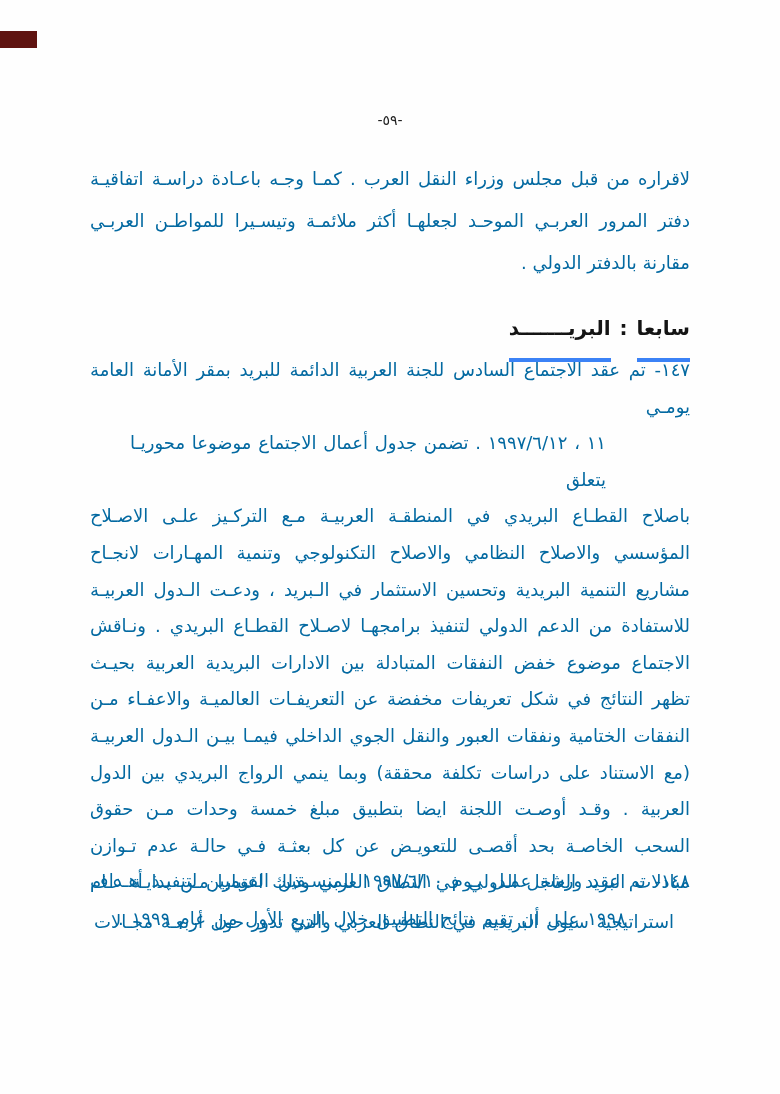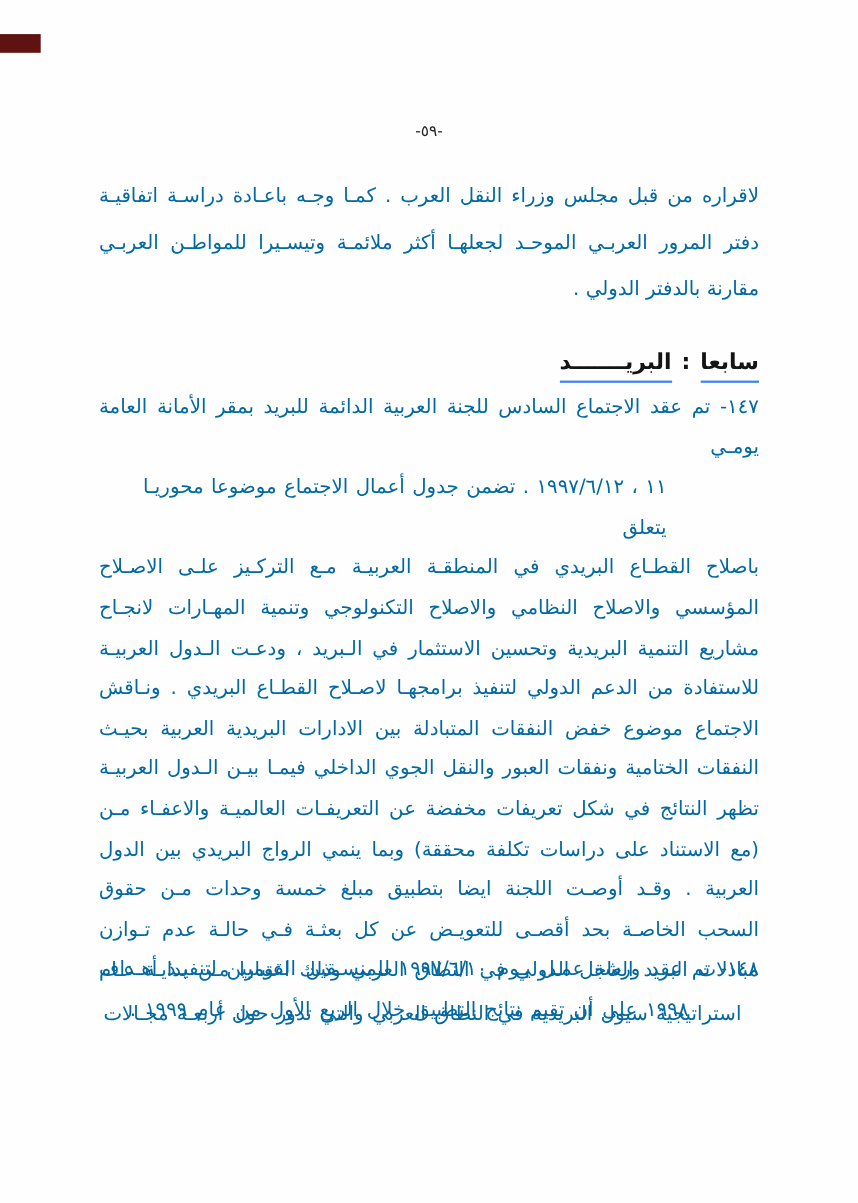--- a/index.html
+++ b/index.html
@@ -51,22 +51,22 @@
   .ind-148-2  { margin-right: 16px; margin-left: 4px;  text-align: justify; text-align-last: justify; }
   .heading {
     position: absolute;
     top: 316px; right: 90px;
     direction: rtl;
     font-size: 20px;
     font-weight: bold;
     color: #141414;
   }
   .heading .u {
-    border-bottom: 2px solid #3b82f6;
-    padding-bottom: 6px;
+    border-bottom: 4px solid #3b82f6;
+    padding-bottom: 18px;
   }
   .heading .sep { padding: 0 2px; }
 </style>
 </head>
 <body>
 
 <div class="page">
 
   <div class="corner-mark" style="background: rgb(95, 19, 16);"></div>
 
@@ -83,22 +83,22 @@
   </div>
 
   <div class="textblock p147">
     <div class="ln jf">١٤٧- تم عقد الاجتماع السادس للجنة العربية الدائمة للبريد بمقر الأمانة العامة يومـي</div>
     <div class="ln ind-147-2">١١ ، ١٩٩٧/٦/١٢ . تضمن جدول أعمال الاجتماع موضوعا محوريـا يتعلق</div>
     <div class="ln jf">باصلاح القطـاع البريدي في المنطقـة العربيـة مـع التركـيز علـى الاصـلاح</div>
     <div class="ln jf">المؤسسي والاصلاح النظامي والاصلاح التكنولوجي وتنمية المهـارات لانجـاح</div>
     <div class="ln jf">مشاريع التنمية البريدية وتحسين الاستثمار في الـبريد ، ودعـت الـدول العربيـة</div>
     <div class="ln jf">للاستفادة من الدعم الدولي لتنفيذ برامجهـا لاصـلاح القطـاع البريدي . ونـاقش</div>
     <div class="ln jf">الاجتماع موضوع خفض النفقات المتبادلة بين الادارات البريدية العربية بحيـث</div>
+    <div class="ln jf">تظهر النتائج في شكل تعريفات مخفضة عن التعريفـات العالميـة والاعفـاء مـن</div>
     <div class="ln jf">النفقات الختامية ونفقات العبور والنقل الجوي الداخلي فيمـا بيـن الـدول العربيـة</div>
-    <div class="ln jf">تظهر النتائج في شكل تعريفات مخفضة عن التعريفـات العالميـة والاعفـاء مـن</div>
     <div class="ln jf">(مع الاستناد على دراسات تكلفة محققة) وبما ينمي الرواج البريدي بين الدول</div>
     <div class="ln jf">العربية . وقـد أوصـت اللجنة ايضا بتطبيق مبلغ خمسة وحدات مـن حقوق</div>
     <div class="ln jf">السحب الخاصـة بحد أقصـى للتعويـض عن كل بعثـة فـي حالـة عدم تـوازن</div>
     <div class="ln jf">مبادلات البريد العاجل الدولي في النطاق العربي وذلك اعتبارا مـن بدايـة عـام</div>
     <div class="ln ind-147-14">١٩٩٨ على أن تقيم نتائج التطبيق خلال الربع الأول من عام ١٩٩٩ .</div>
   </div>
 
   <div class="textblock p148">
     <div class="ln jf">١٤٨- تم عقد ورشة عمـل يـوم ١٩٩٧/٦/١٠ للمنسـقين القوميين لتنفيـذ أهـداف</div>
     <div class="ln ind-148-2">استراتيجية سيول البريدية في النطاق العربي والتي تدور حول أربعـة مجـالات</div>

